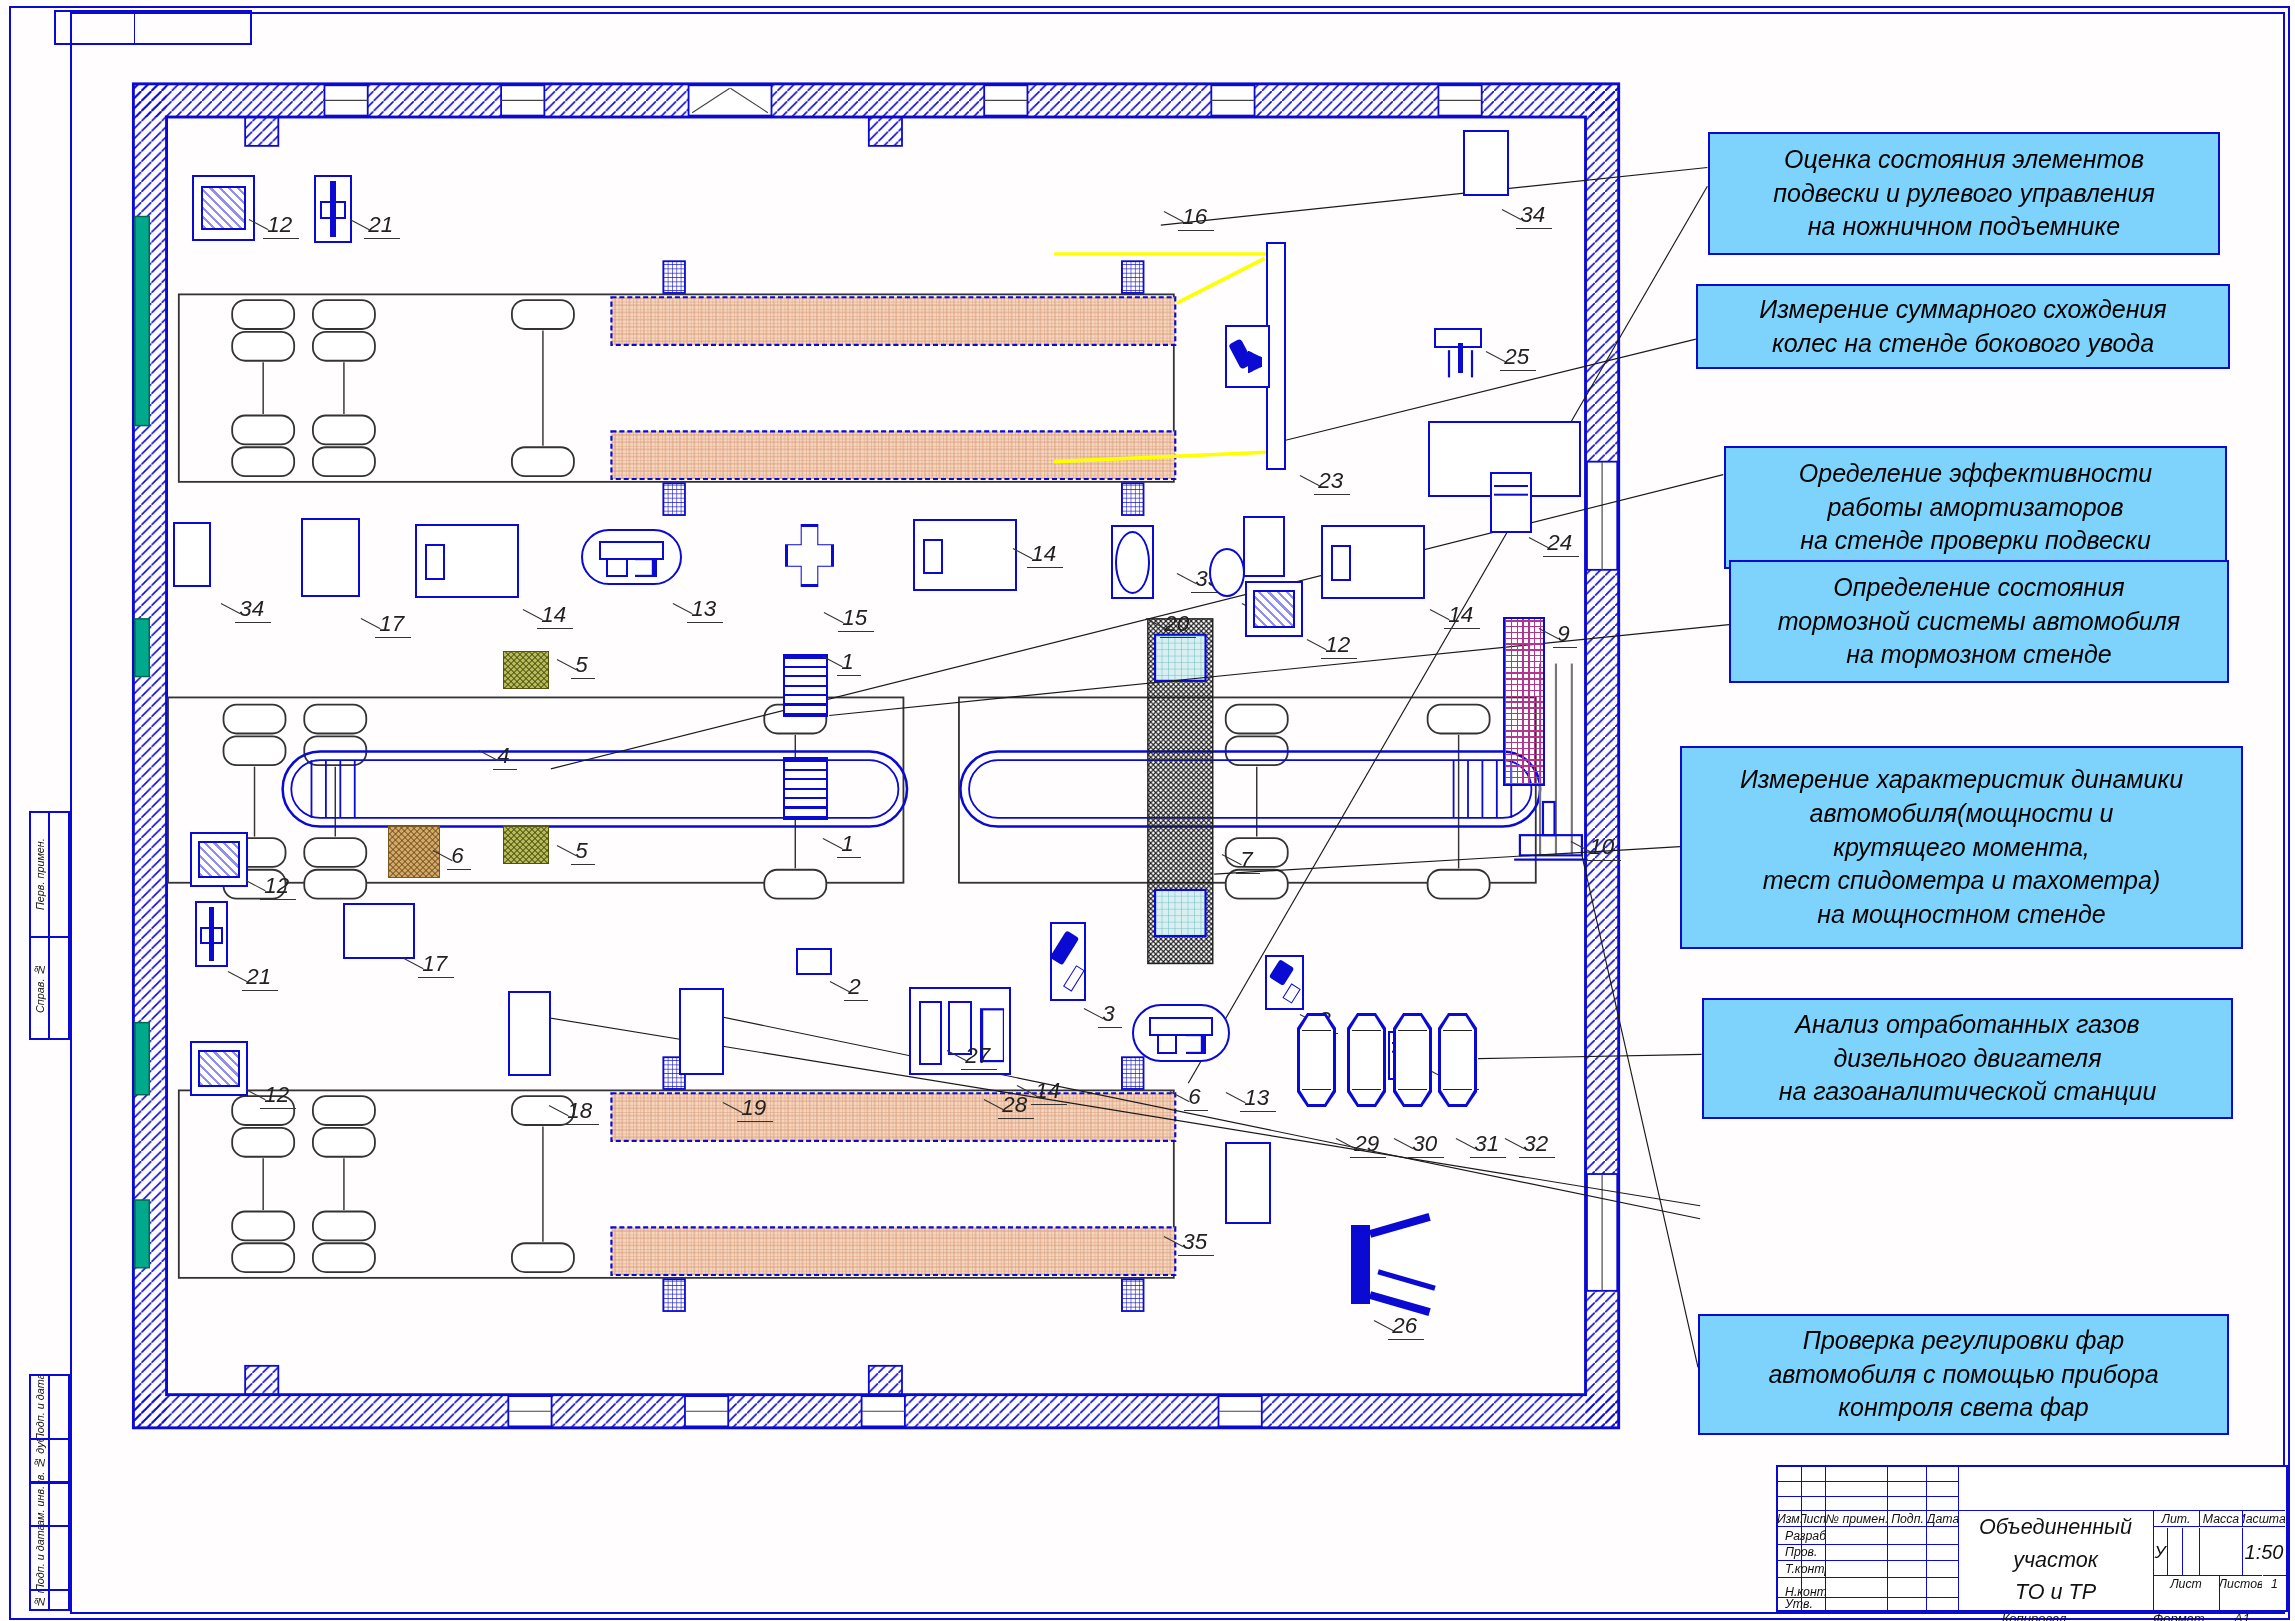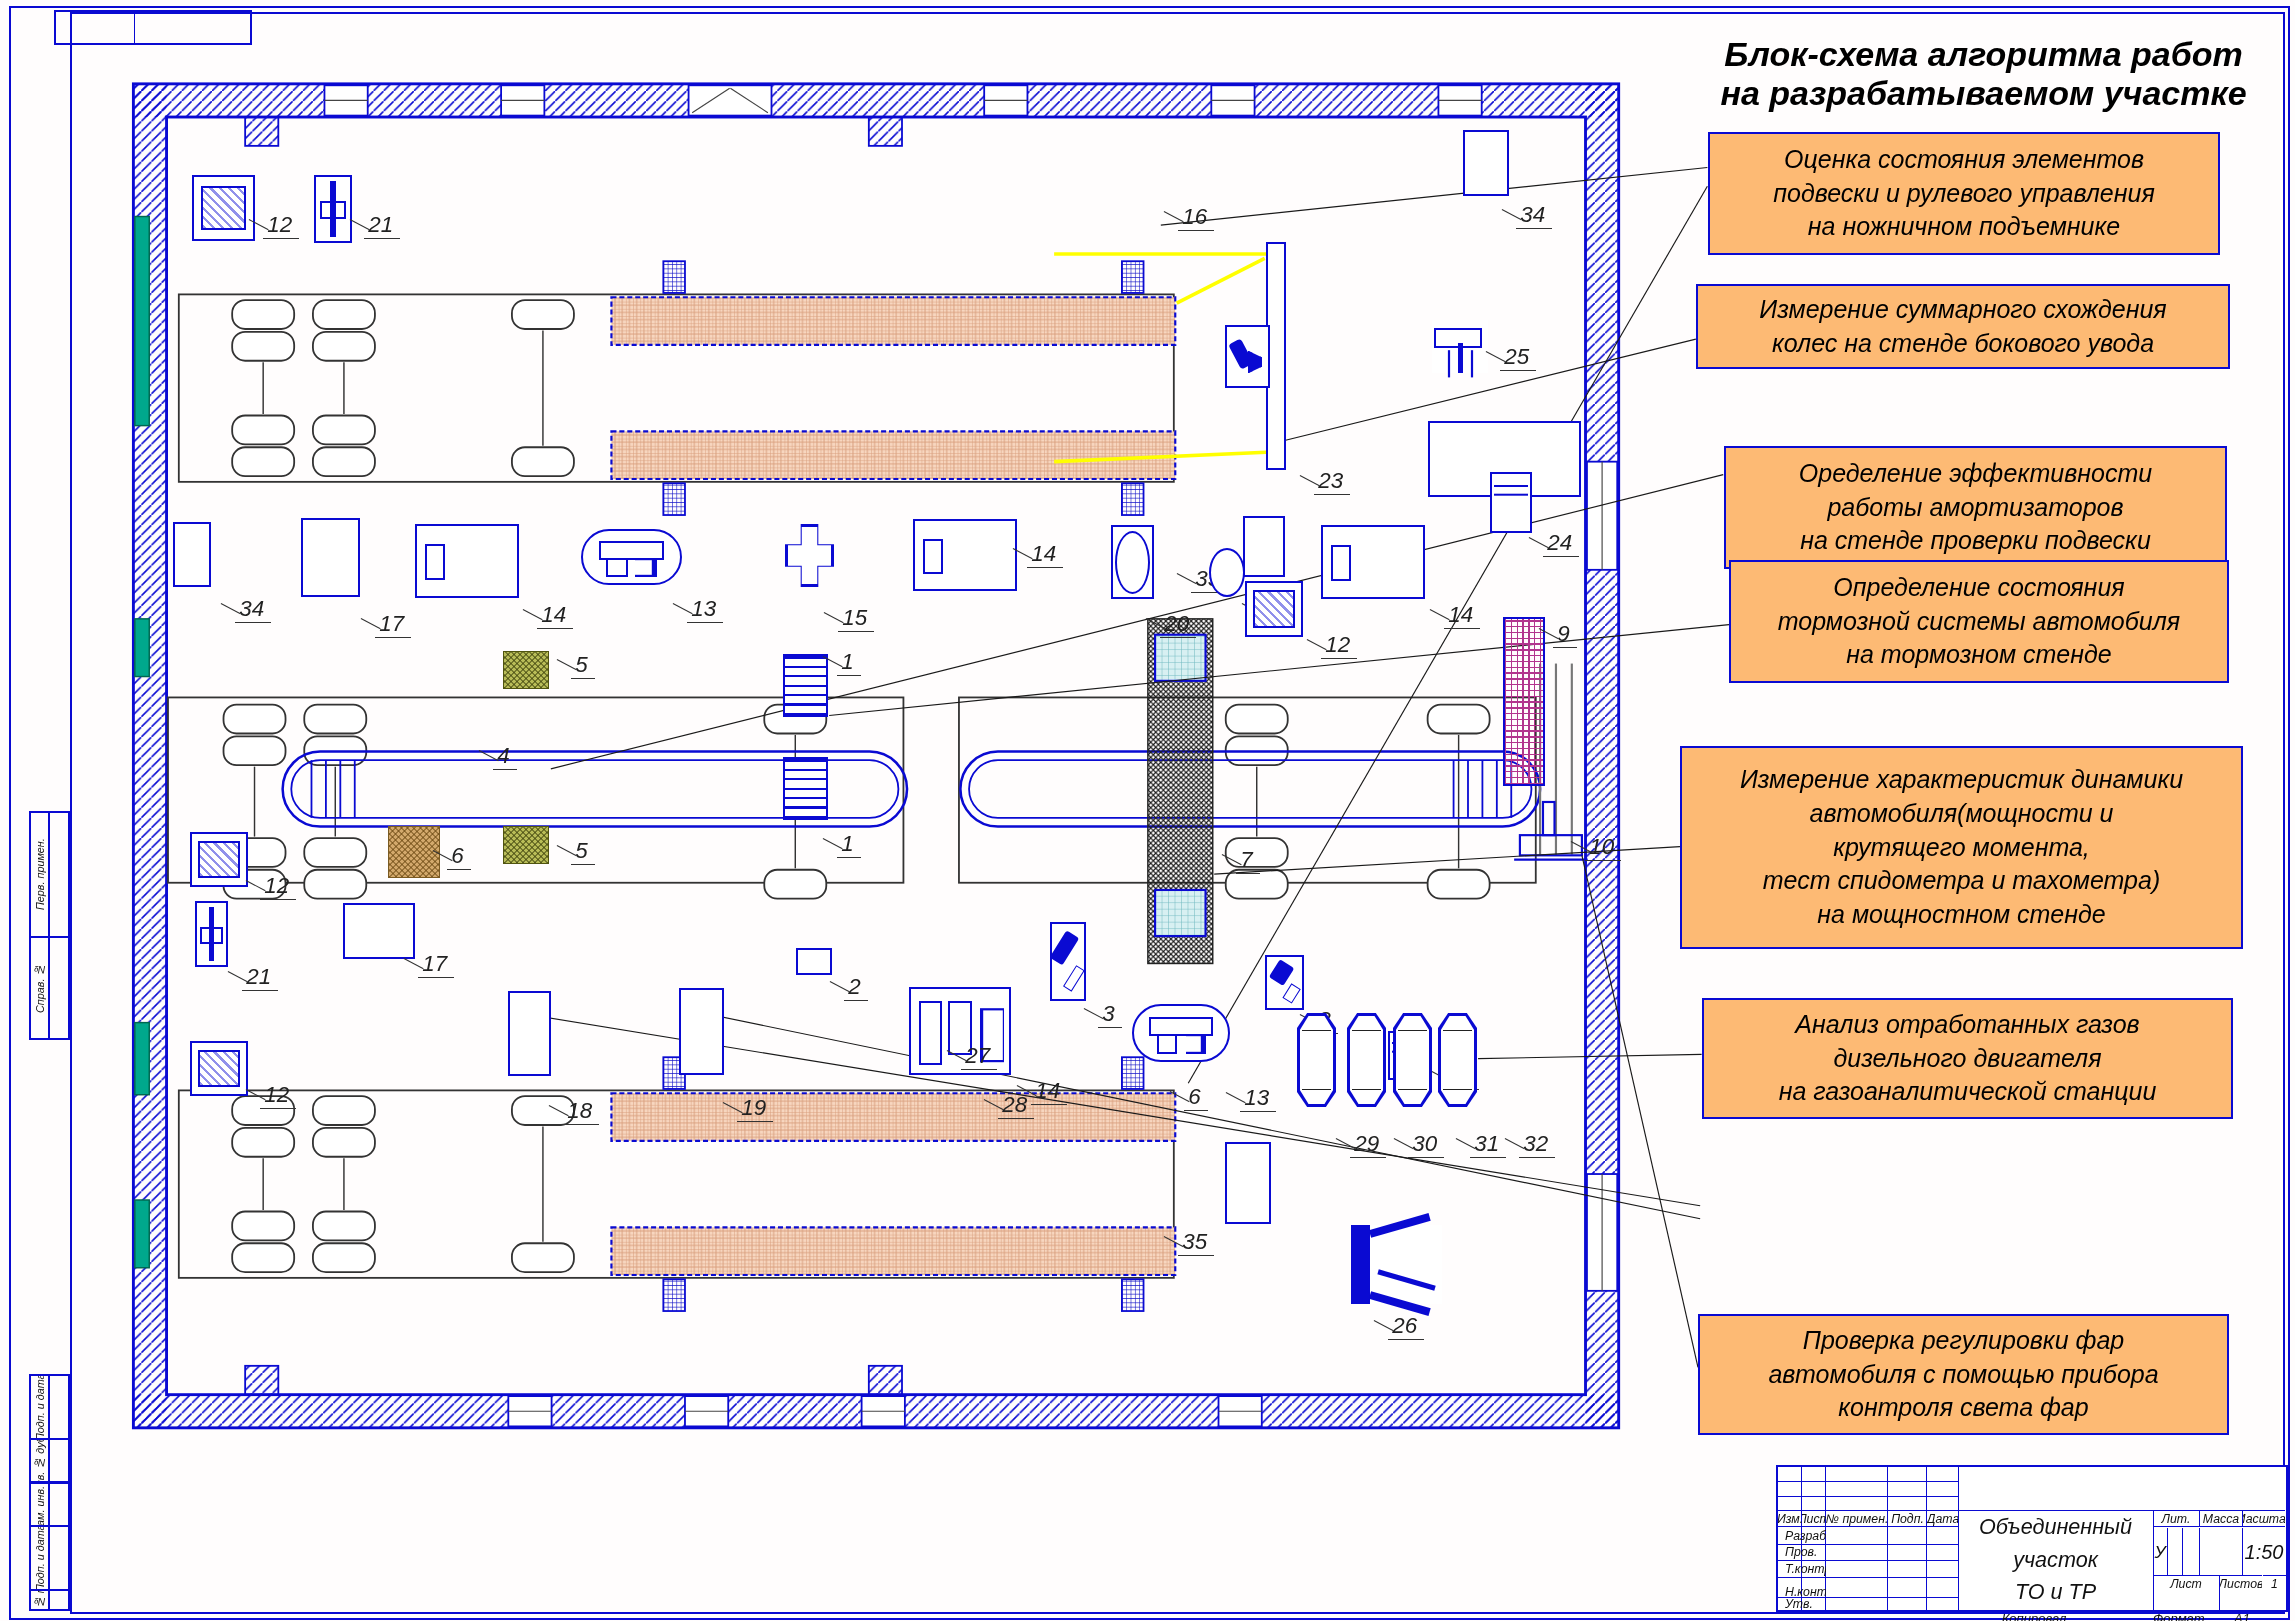--- a/index.html
+++ b/index.html
@@ -27,21 +27,21 @@
     display:flex;align-items:center;justify-content:center;
     font-style:italic;font-size:10.8px;color:#111;white-space:nowrap;overflow:hidden;
   }
   
   .flow-title{
     position:absolute;left:1702px;top:35px;width:563px;height:75px;
     font-size:34px;font-weight:bold;font-style:italic;color:#000;
     text-align:center;white-space:pre-line;line-height:1.15;
   }
   .fb{
-    position:absolute;border:2.9px solid var(--blue);background:#fdba74;
+    position:absolute;border:2.9px solid var(--blue);background:#7dd3fc;
     display:flex;align-items:center;justify-content:center;text-align:center;
     font-style:italic;font-size:25px;color:#000;white-space:pre-line;line-height:1.35;
     box-sizing:border-box;
   }
   .fb0{left:1708px;top:132px;width:512px;height:123px;}
   .fb1{left:1696px;top:284px;width:534px;height:85px;}
   .fb2{left:1724px;top:410px;width:503px;height:123px;margin-top:36px;}
   .fb3{left:1729px;top:560px;width:500px;height:123px;}
   .fb4{left:1680px;top:746px;width:563px;height:203px;}
   .fb5{left:1702px;top:998px;width:531px;height:121px;}
@@ -330,22 +330,20 @@
         <span>Взам. инв. №</span>
       </div>
     <div class="fcell" style="height:66px;">
         <span>Подп. и дата</span>
       </div>
     <div class="fcell" style="height:21.6px;">
         <span>Инв. № подл.</span>
       </div>
   </div>
 
-  <div class="flow-title">Блок-схема алгоритма работ
-на разрабатываемом участке</div>
   <div class="fb fb0">Оценка состояния элементов
 подвески и рулевого управления
 на ножничном подъемнике</div>
   <div class="fb fb1">Измерение суммарного схождения
 колес на стенде бокового увода</div>
   <div class="fb fb2">Оределение эффективности
 работы амортизаторов
 на стенде  проверки подвески</div>
   <div class="fb fb3">Определение состояния
 тормозной системы автомобиля

